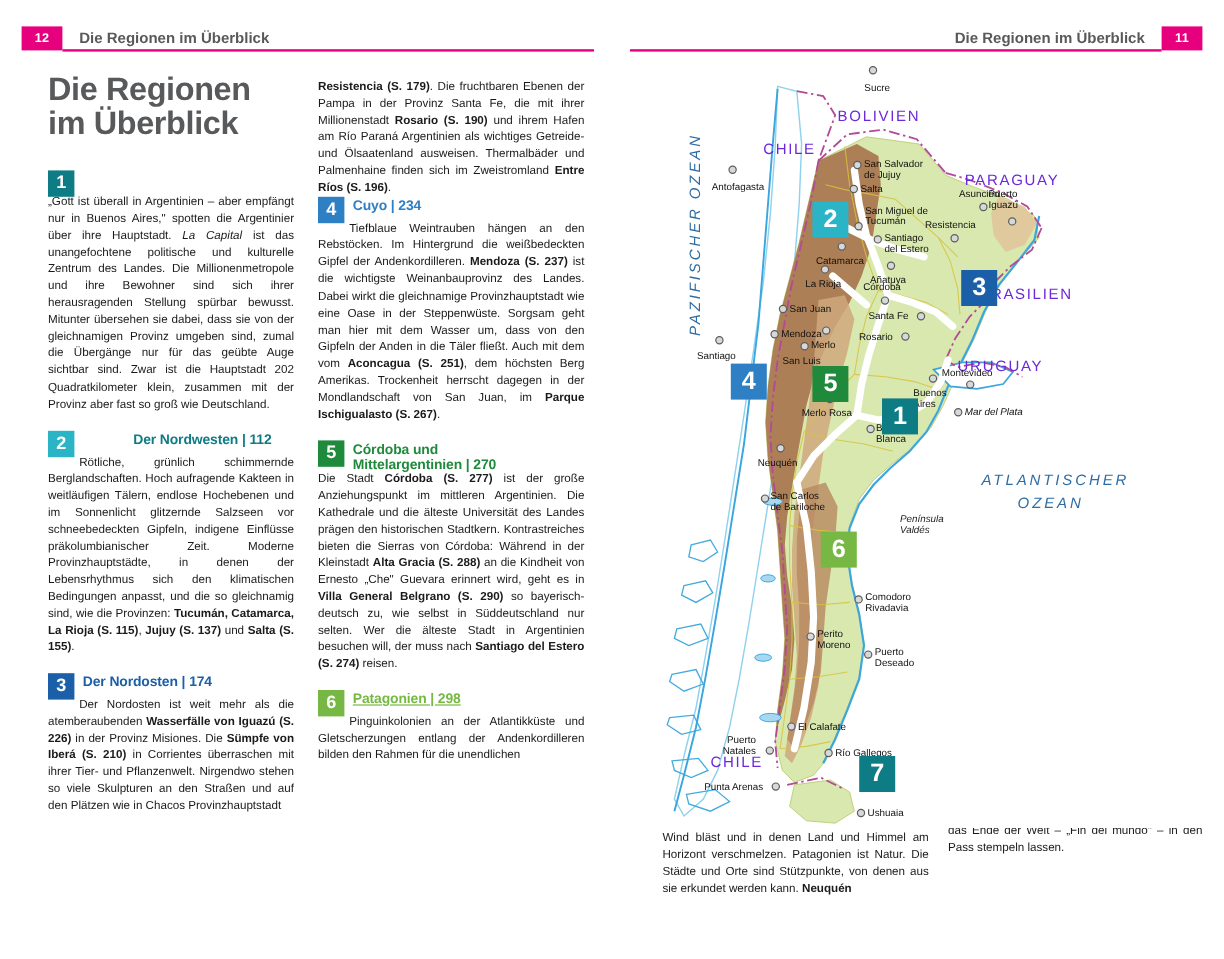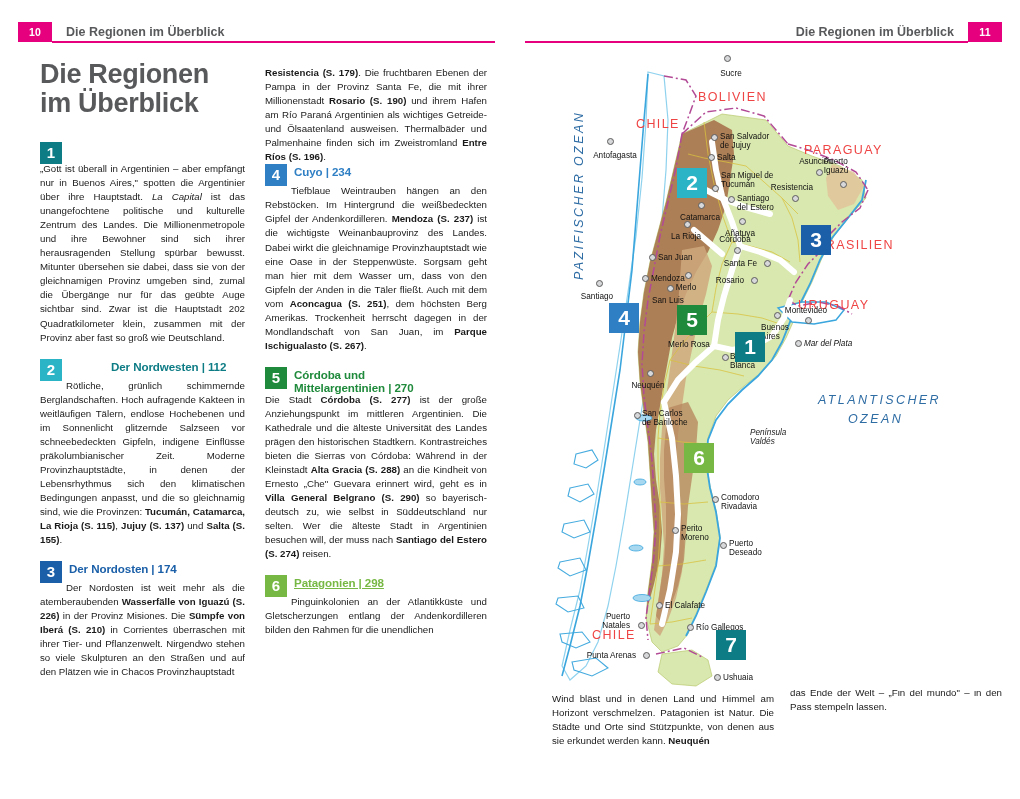--- a/index.html
+++ b/index.html
@@ -66,38 +66,38 @@
     position: absolute; width: 30px; height: 30px; color: #fff;
     font-weight: bold; font-size: 21px; line-height: 30px; text-align: center;
   }
   .mlabel { position: absolute; white-space: nowrap; }
   .city-name { font-size: 8.2px; color: #111; font-weight: normal; line-height: 9px; }
   .city-dot {
     position: absolute; width: 7px; height: 7px; border-radius: 50%;
     background: #d7d8da; border: 1.1px solid #5c5c5c;
   }
   .country-name {
-    font-size: 12.5px; color: #ef4444; font-weight: normal; letter-spacing: 1.4px;
+    font-size: 12.5px; color: #6d28d9; font-weight: normal; letter-spacing: 1.4px;
   }
   .ocean-name {
     font-size: 12.5px; color: #2e6ca4; font-style: italic; letter-spacing: 2.4px;
     font-weight: normal;
   }
   .ocean-vert {
     transform: rotate(-90deg); transform-origin: left top; white-space: nowrap;
   }
   .geo-name { font-size: 8.2px; color: #222; font-style: italic; line-height: 9.2px; }
 </style>
 </head>
 <body>
 
 <div id="page">
 
   <div class="hdr hdr-left">
-    <div class="pagenum">10</div>
+    <div class="pagenum">12</div>
     <div class="hdr-title">Die Regionen im Überblick</div>
   </div>
   <div class="hdr-rule hdr-rule-l"></div>
 
   <div class="hdr hdr-right">
     <div class="hdr-title">Die Regionen im Überblick</div>
     <div class="pagenum">11</div>
   </div>
   <div class="hdr-rule hdr-rule-r"></div>
 

